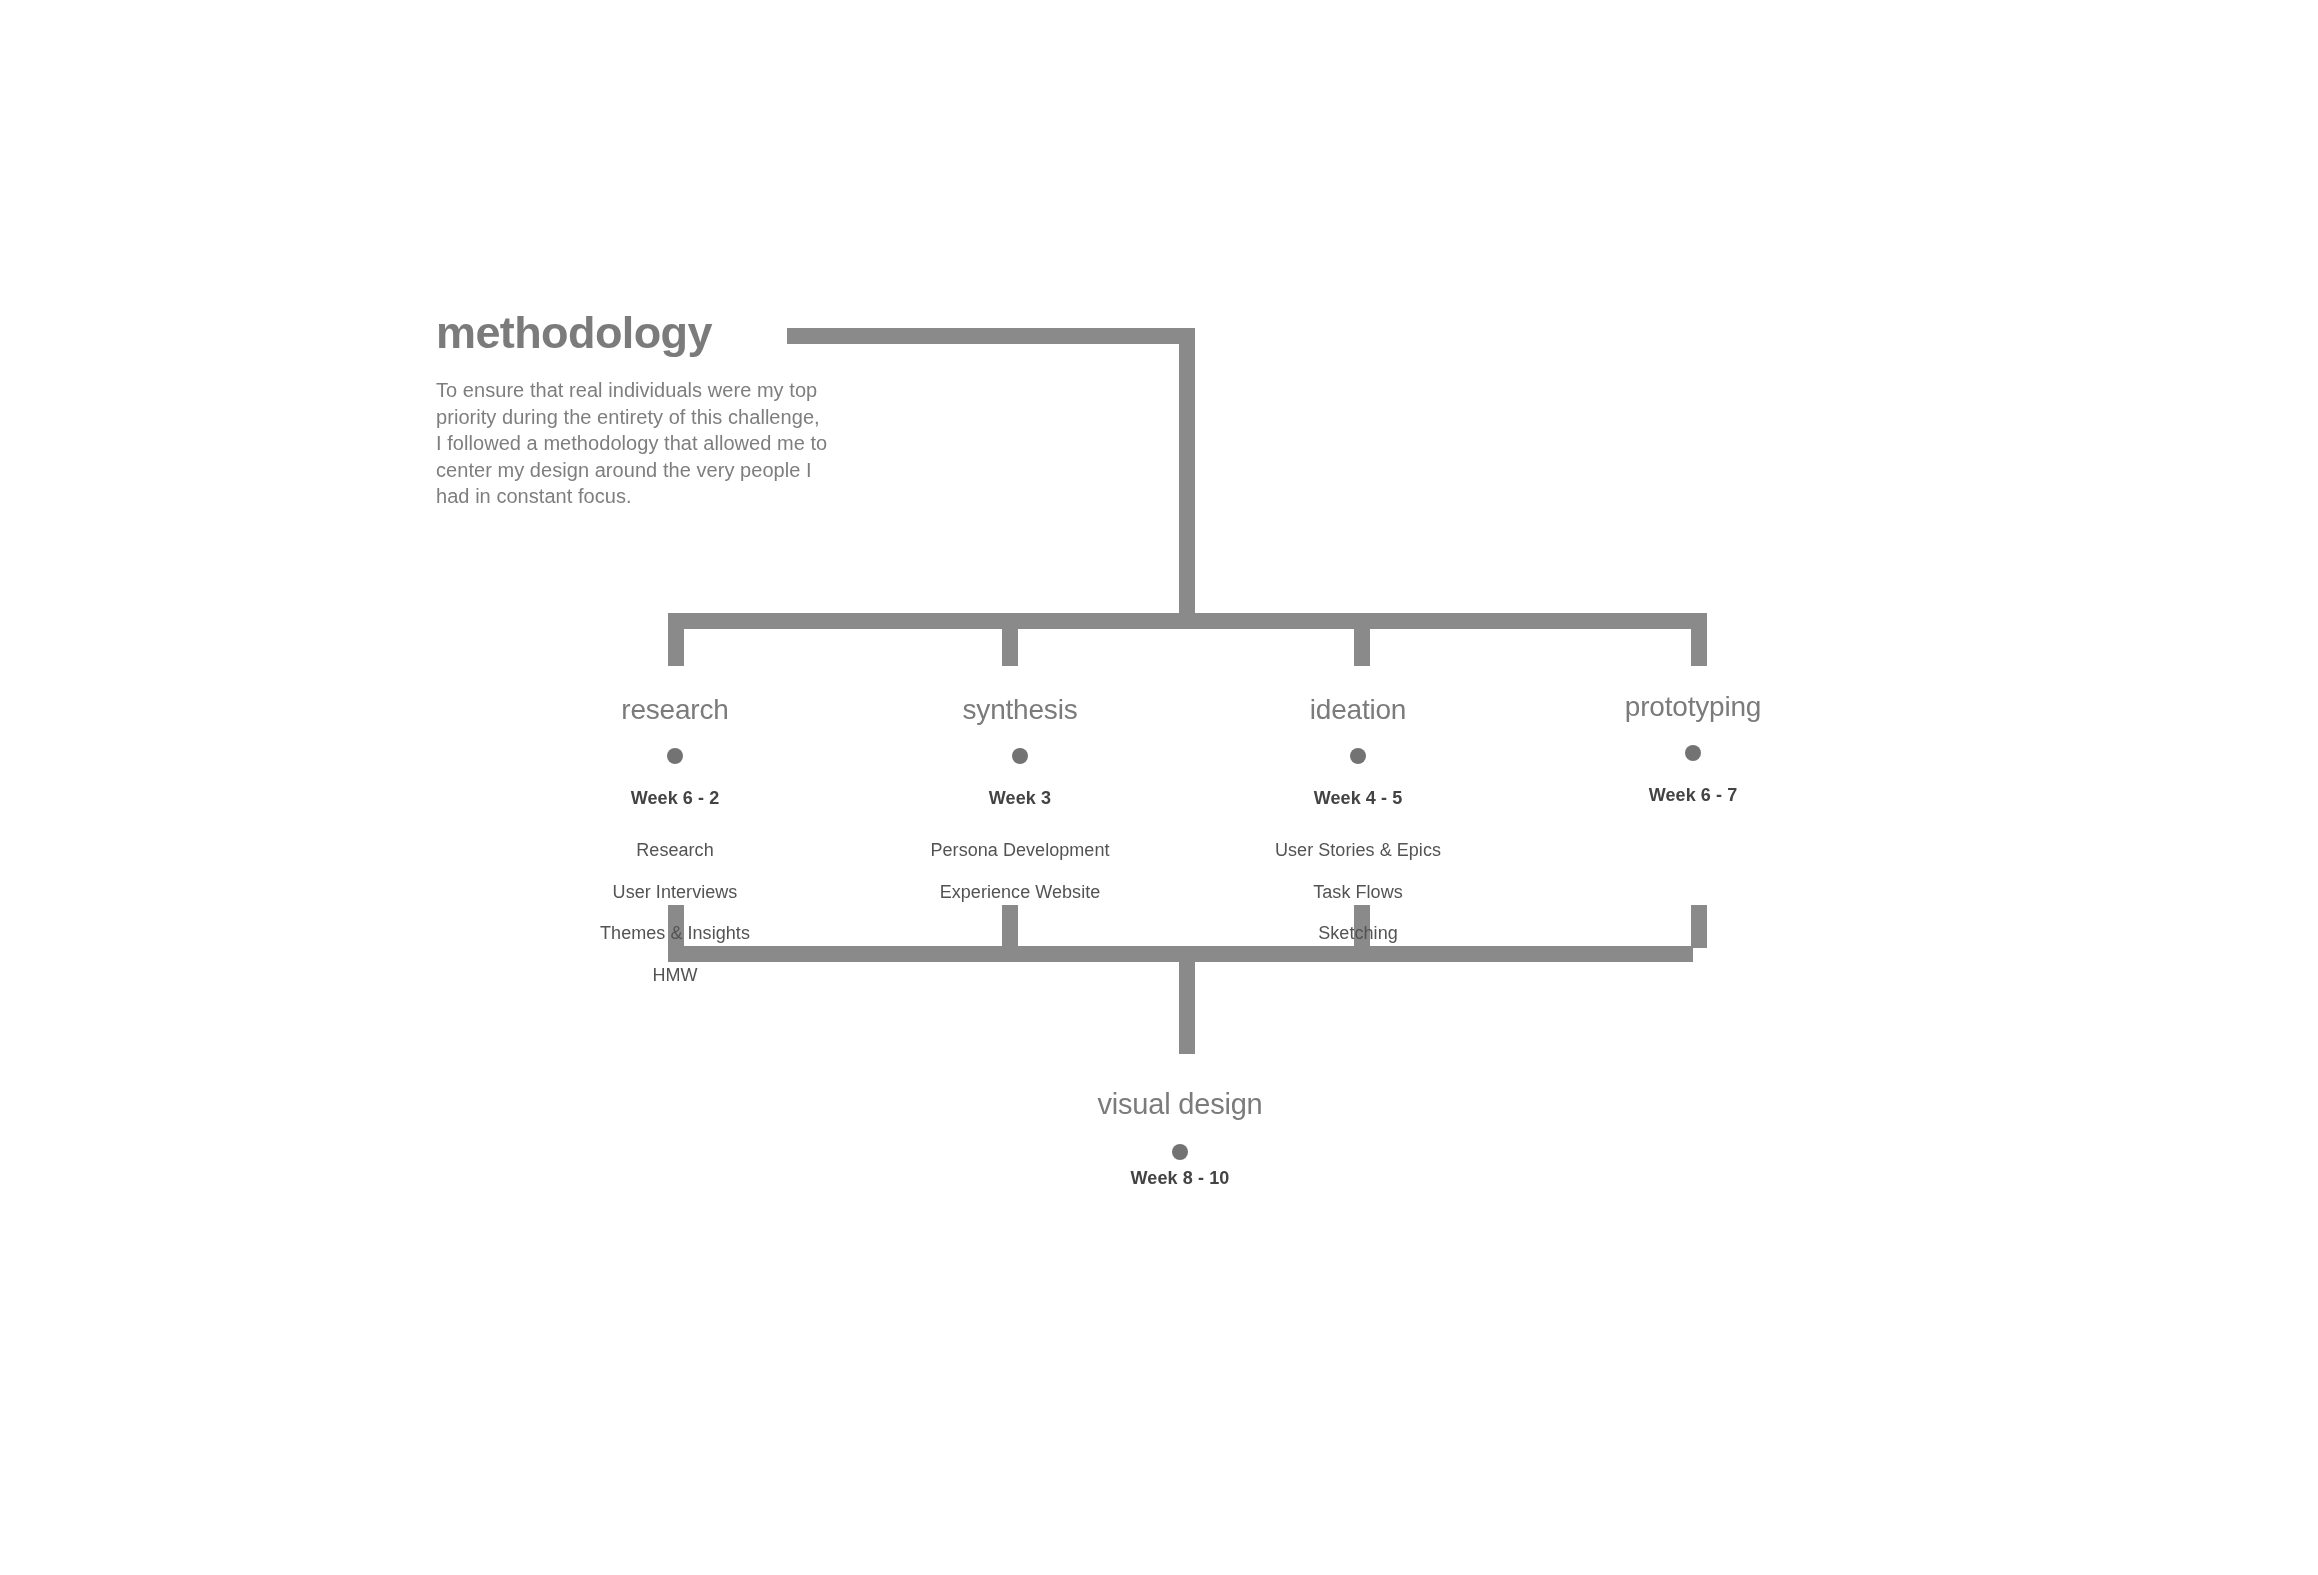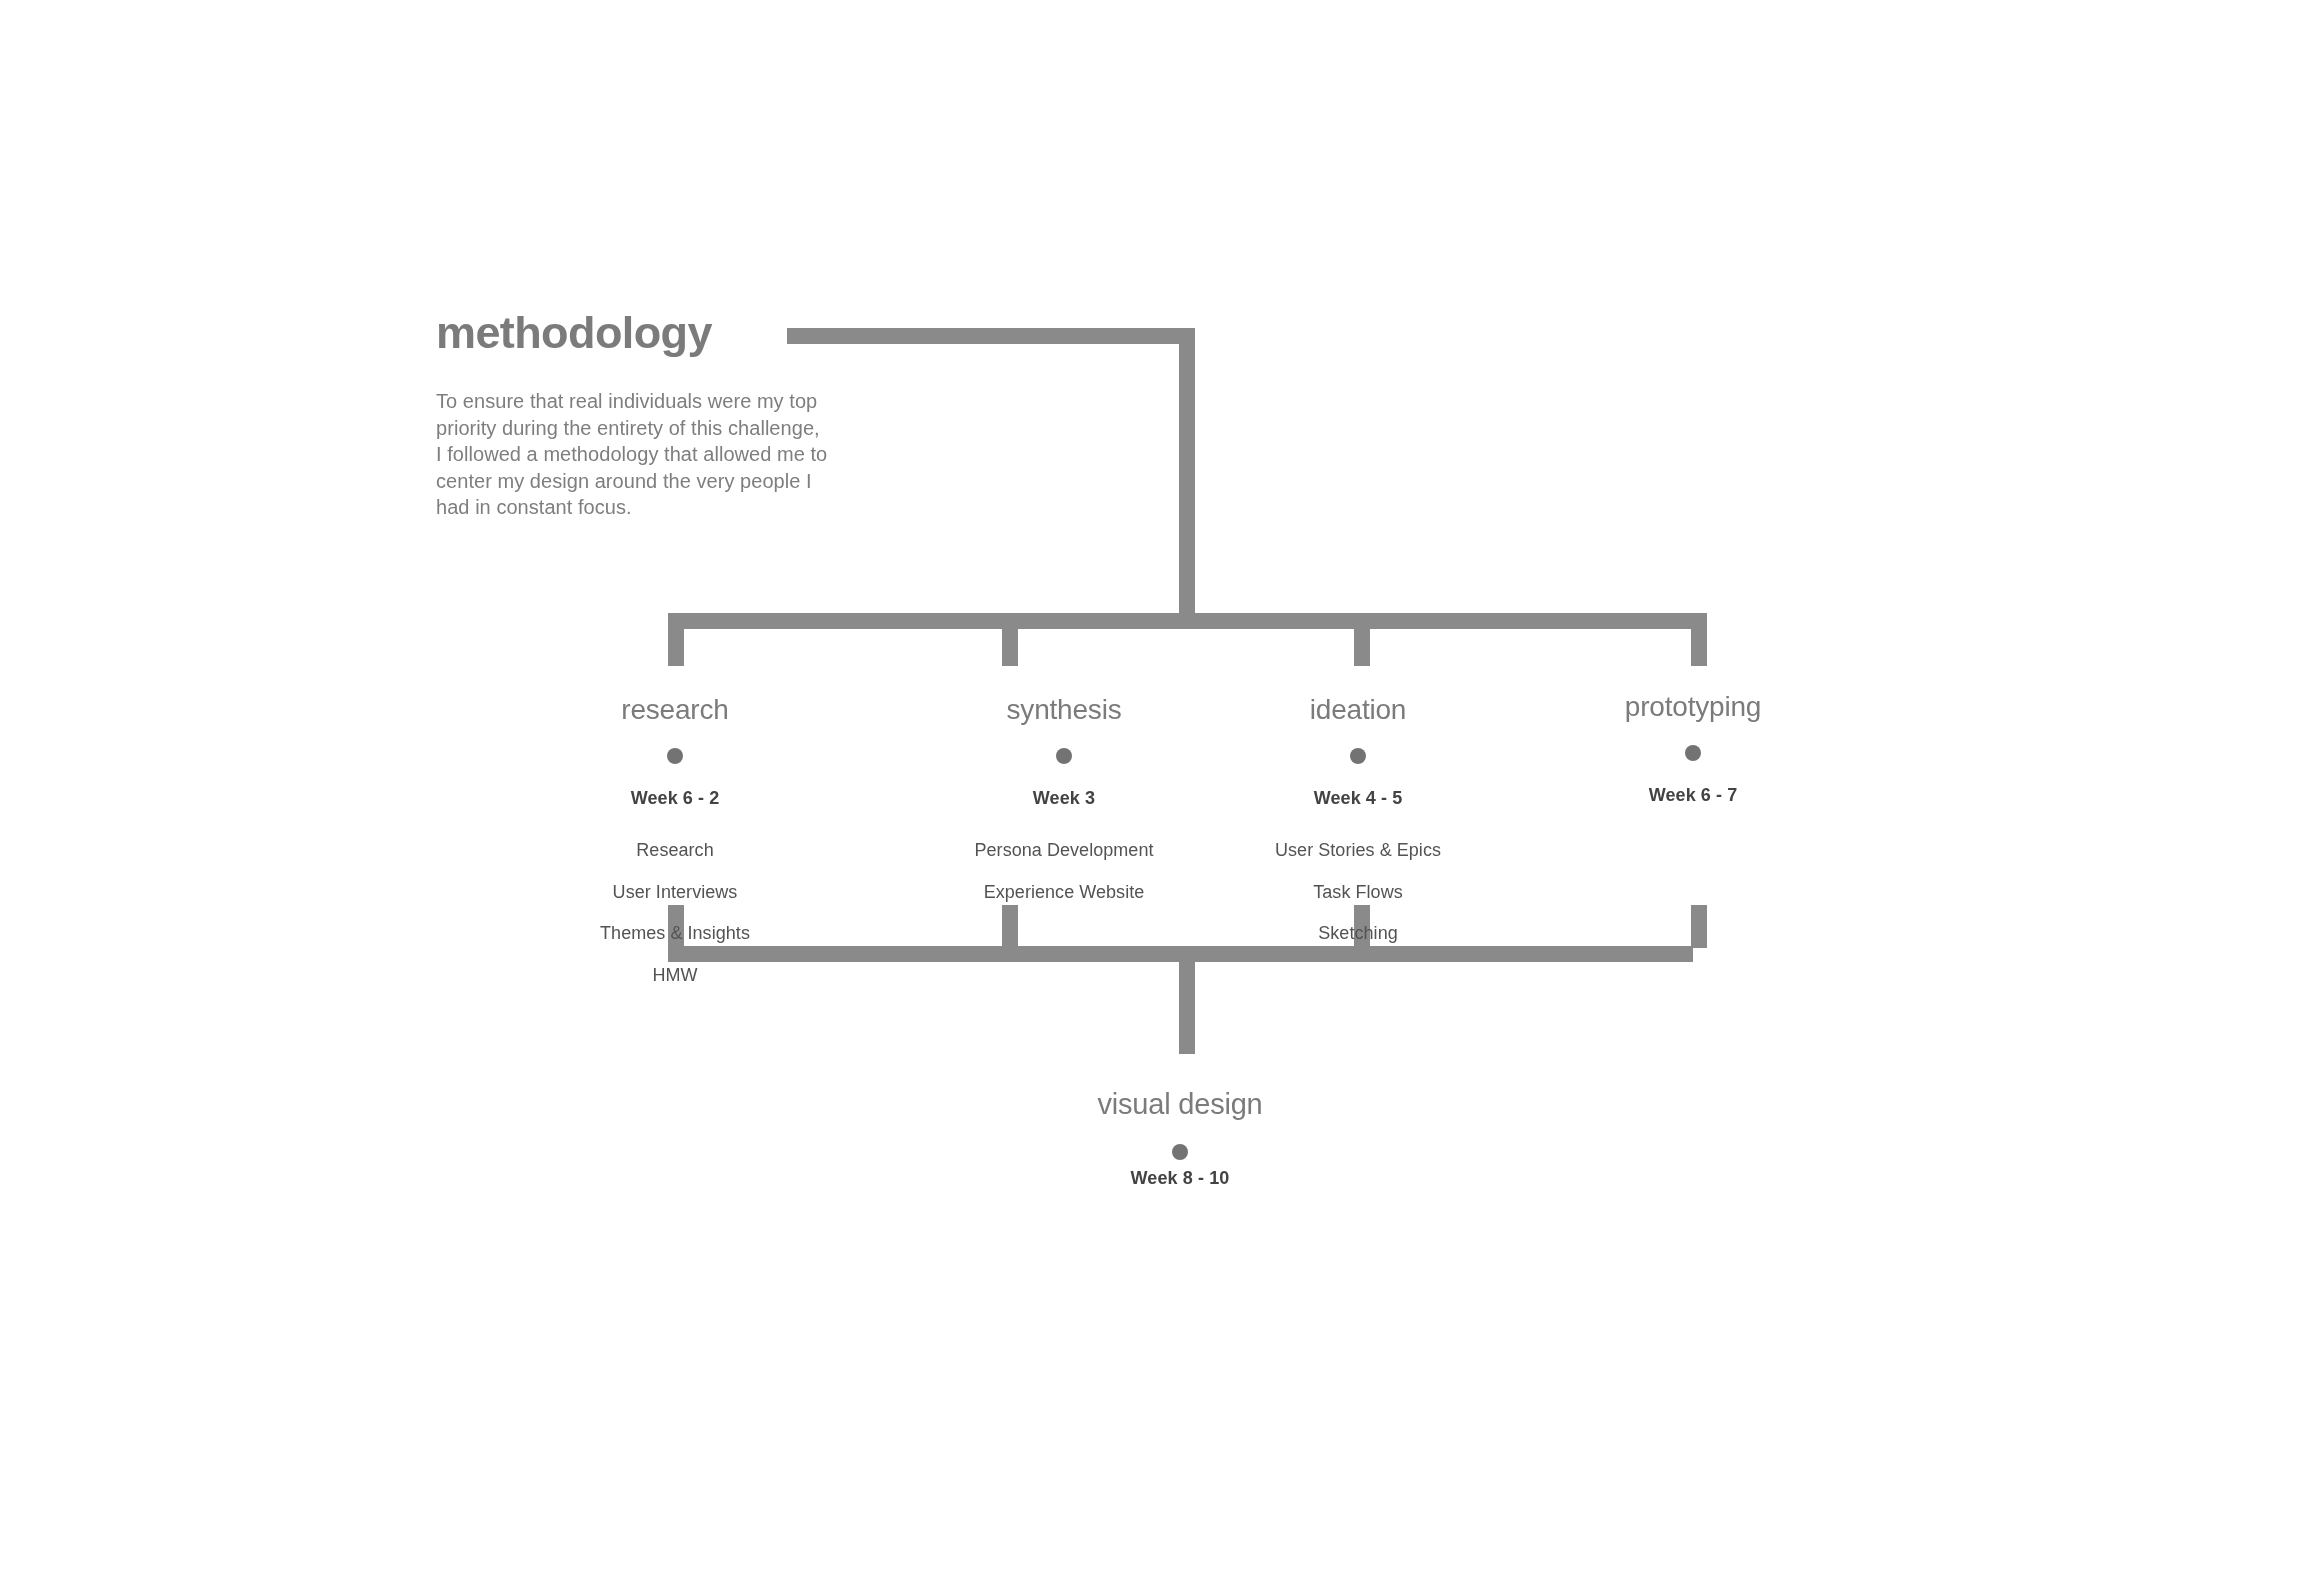--- a/index.html
+++ b/index.html
@@ -31,21 +31,21 @@
   .intro-title {
     font-size: 45px;
     font-weight: 700;
     color: #7b7b7b;
     letter-spacing: -0.6px;
     line-height: 1.0;
     white-space: nowrap;
   }
 
   .intro-body {
-    margin-top: 17px;
+    margin-top: 6px;
     font-size: 20px;
     font-weight: 400;
     color: #7e7e7e;
     line-height: 1.33;
     letter-spacing: 0.05px;
     white-space: pre-line;
   }
 
   
   .line {
@@ -143,21 +143,21 @@
     <div class="phase-dot"></div>
     <div class="phase-week">Week 6 - 2</div>
     <div class="phase-items">
       <div class="item">Research</div>
       <div class="item">User Interviews</div>
       <div class="item">Themes &amp; Insights</div>
       <div class="item">HMW</div>
     </div>
   </div>
 
-  <div class="phase" style="left:1048px; top:663px;">
+  <div class="phase" style="left:1004px; top:663px;">
     <div class="phase-title">synthesis</div>
     <div class="phase-dot"></div>
     <div class="phase-week">Week 3</div>
     <div class="phase-items">
       <div class="item">Persona Development</div>
       <div class="item">Experience Website</div>
     </div>
   </div>
 
   <div class="phase" style="left:1342px; top:663px;">

